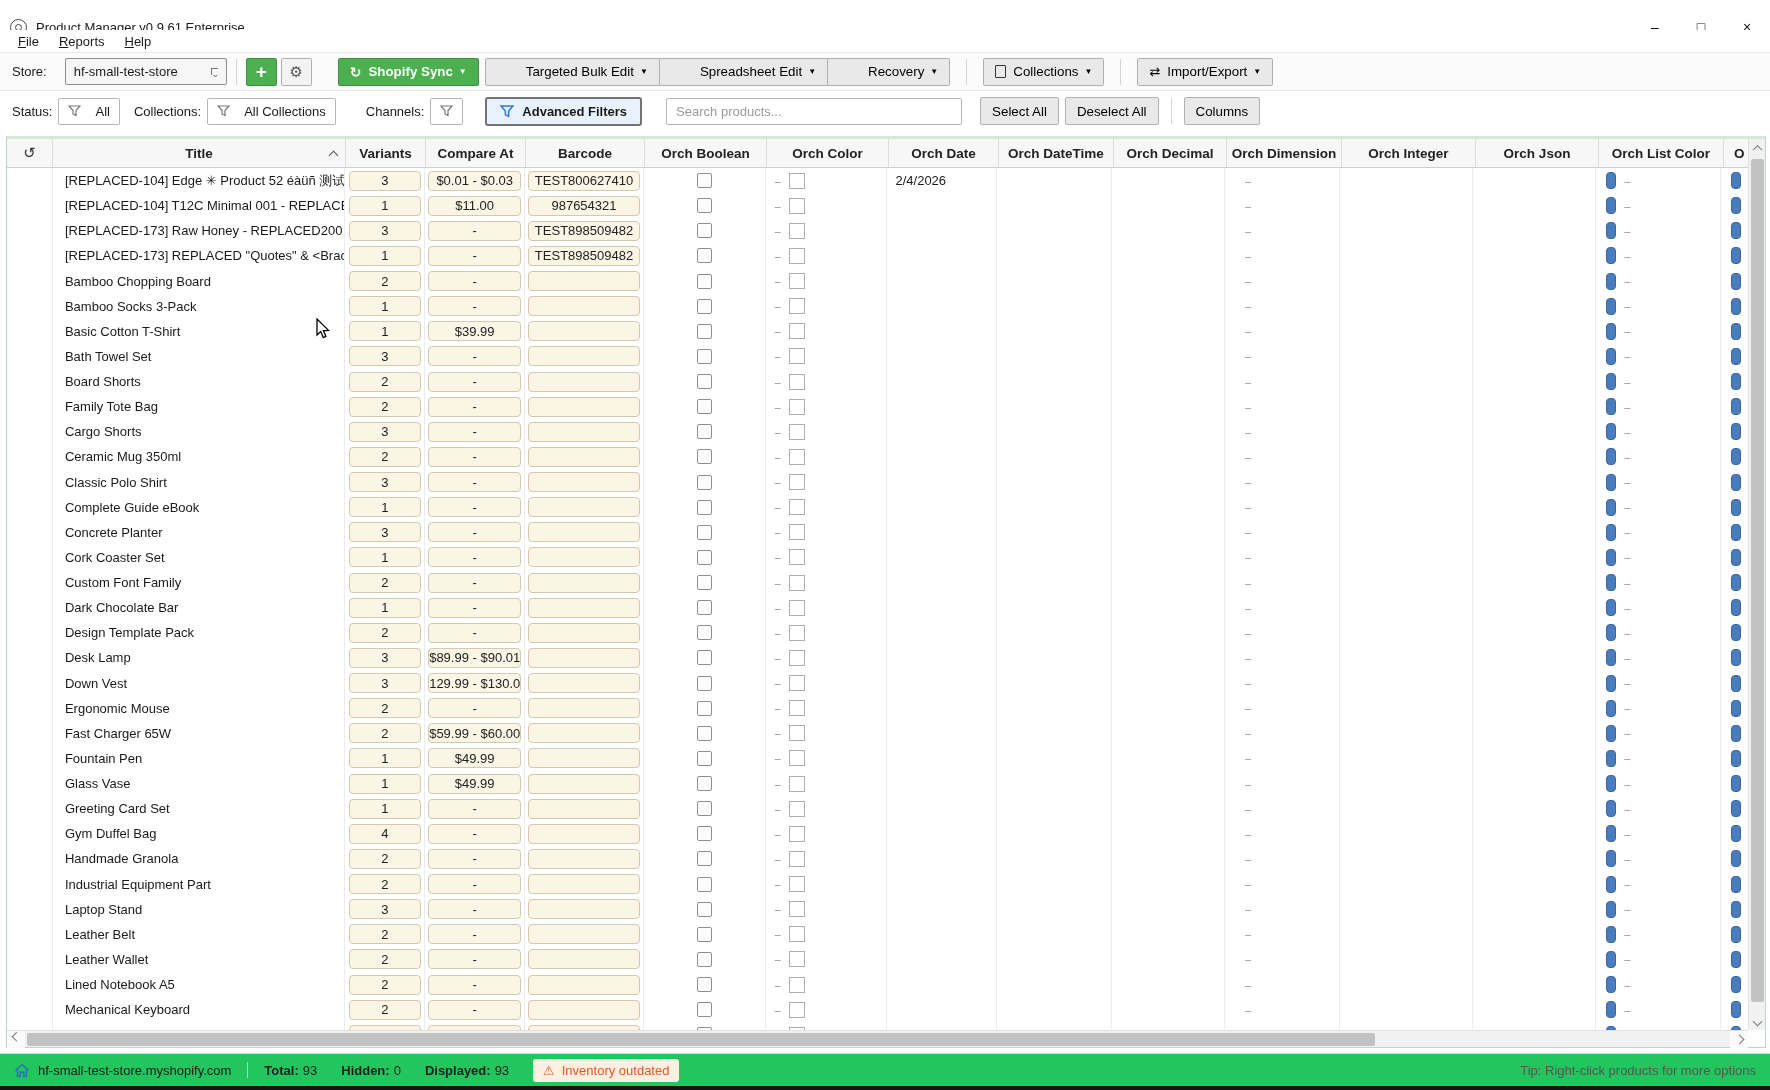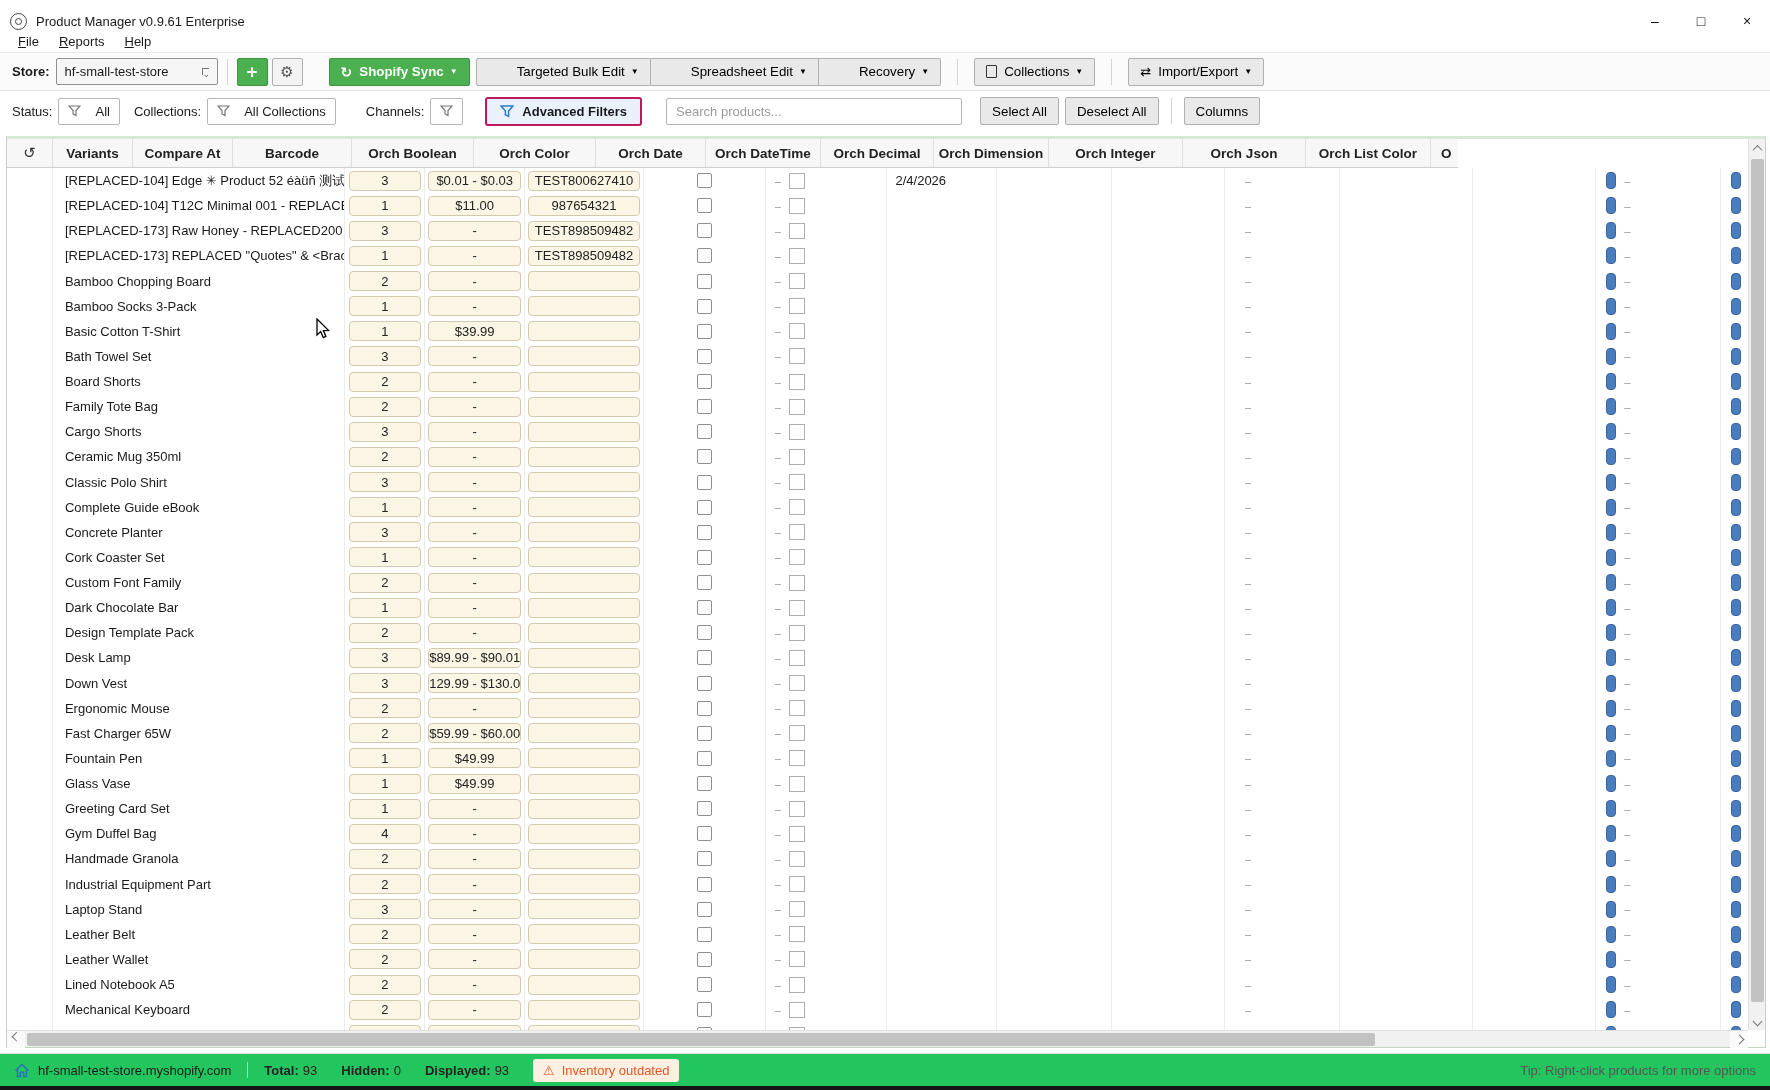--- a/index.html
+++ b/index.html
@@ -1,54 +1,54 @@
 <!DOCTYPE html>
 <html><head>
 <meta charset="utf-8">
 <style>
   html,body{margin:0;padding:0;background:#dcdcdc;}
   *{box-sizing:border-box;font-family:"Liberation Sans","DejaVu Sans",sans-serif;}
   .window{position:relative;width:1770px;height:1090px;background:#ffffff;overflow:hidden;outline:1px solid #9a9a9a;font-size:13px;color:#1a1a1a;}
 
   
-  .titlebar{position:absolute;top:6px;left:0;right:0;height:30px;background:#ffffff;display:flex;align-items:center;padding-left:10px;}
+  .titlebar{position:absolute;top:12px;left:0;right:0;height:30px;background:#ffffff;display:flex;align-items:center;padding-left:10px;}
   .appicon{width:17px;height:17px;border:1.5px solid #444;border-radius:50%;display:inline-flex;align-items:center;justify-content:center;margin-right:9px;}
   .appicon i{width:7px;height:7px;border:1.2px solid #444;border-radius:50%;display:block;}
   .win-controls{position:absolute;right:0;top:0;height:30px;display:flex;}
   .win-btn{width:46px;height:30px;display:flex;align-items:center;justify-content:center;font-size:14px;color:#111;}
 
   
   .menubar{position:absolute;top:30px;left:0;right:0;height:23px;background:#ffffff;display:flex;align-items:center;padding-left:8px;border-bottom:1px solid #ececec;}
   .menu-item{padding:2px 10px;display:inline-block;}
   .menu-item::first-letter{text-decoration:underline;}
 
   
   .toolbar{position:absolute;top:53px;left:0;right:0;height:38px;background:#fbfbfb;display:flex;align-items:center;padding-left:12px;border-bottom:1px solid #e8e8e8;}
-  .tb-label{margin-right:6px;font-weight:bold;}
+  .tb-label{margin-right:18px;}
   .combo{width:162px;height:27px;background:#f6f6f6;border:1px solid #8f8f8f;border-radius:2px;display:flex;align-items:center;padding:0 8px;}
   .combo .val{flex:1;white-space:nowrap;overflow:hidden;}
   .combo .chev{color:#666;font-size:9px;}
   .vsep{width:1px;height:26px;background:#d4d4d4;margin:0 9px;}
   .btn{height:28px;border:1px solid #b0b0b0;background:#e9e9e9;border-radius:2px;display:inline-flex;align-items:center;justify-content:center;padding:0 11px;white-space:nowrap;}
   .btn .caret{font-size:8px;margin-left:6px;}
   .btn-green{background:#4caf50;border-color:#3e9142;color:#fff;font-weight:bold;}
   .btn-plus{width:31px;font-size:19px;font-weight:bold;padding:0;}
   .btn-gear{width:31px;padding:0;color:#555;font-size:15px;background:#f3f3f3;}
   .grp{display:flex;}
   .grp .btn{border-radius:0;border-left-width:0;padding-left:40px;}
   .grp .btn:first-child{border-left-width:1px;border-radius:2px 0 0 2px;}
   .grp .btn:last-child{border-radius:0 2px 2px 0;}
   .coll-icon{width:11px;height:13px;border:1.3px solid #333;border-radius:1px;margin-right:7px;position:relative;}
   .ie-arrow{margin-right:7px;font-size:13px;}
 
   
   .filterbar{position:absolute;top:91px;left:0;right:0;height:40px;background:#ffffff;display:flex;align-items:center;padding-left:8px;}
   .f-label{margin:0 6px 0 4px;}
   .f-box{height:27px;border:1px solid #b6b6b6;background:#fff;border-radius:2px;display:inline-flex;align-items:center;padding:0 9px;gap:14px;}
-  .adv{height:29px;border:2px solid #be185d;background:#e9f2fc;border-radius:3px;display:inline-flex;align-items:center;padding:0 13px;gap:8px;font-weight:bold;margin-left:22px;}
+  .adv{height:29px;border:2px solid #737373;background:#e9f2fc;border-radius:3px;display:inline-flex;align-items:center;padding:0 13px;gap:8px;font-weight:bold;margin-left:22px;}
   .search{width:296px;height:27px;border:1px solid #b6b6b6;border-radius:2px;margin-left:24px;padding:0 9px;font-size:13px;color:#222;}
   .search::placeholder{color:#9a9a9a;}
   svg.funnel{display:block;}
 
   
   .tablewrap{position:absolute;top:136px;left:6px;width:1760px;height:912px;border:1px solid #c2d4c2;border-top:3px solid #d8e8d8;background:#fff;}
   .hrow{position:absolute;top:0;left:0;height:29px;display:flex;background:#f7f7f7;border-bottom:1px solid #cfcfcf;font-weight:bold;font-size:13.5px;color:#222;}
   .hcell{height:100%;display:flex;align-items:center;justify-content:center;border-right:1px solid #dedede;position:relative;white-space:nowrap;overflow:hidden;}
   .rows{position:absolute;top:29px;left:0;height:862px;overflow:hidden;width:1741px;}
   .row{display:flex;height:25.14px;align-items:center;}
@@ -208,20 +208,24 @@
     <span class="vsep" style="margin:0 12px;"></span>
     <button class="btn">
         <span>Columns</span>
       </button>
   </div>
 
   <div class="tablewrap">
     <div class="hrow">
       <div class="hcell w-reset">
           <span class="reset-ico">↺</span>
+        </div>
+      <div class="hcell w-title" style="justify-content:center;padding-left:0;">
+          <span>Title</span>
+          <span class="sort-chev"></span>
         </div>
       <div class="hcell w-var">
           <span>Variants</span>
         </div>
       <div class="hcell w-cmp">
           <span>Compare At</span>
         </div>
       <div class="hcell w-bar">
           <span>Barcode</span>
         </div>

